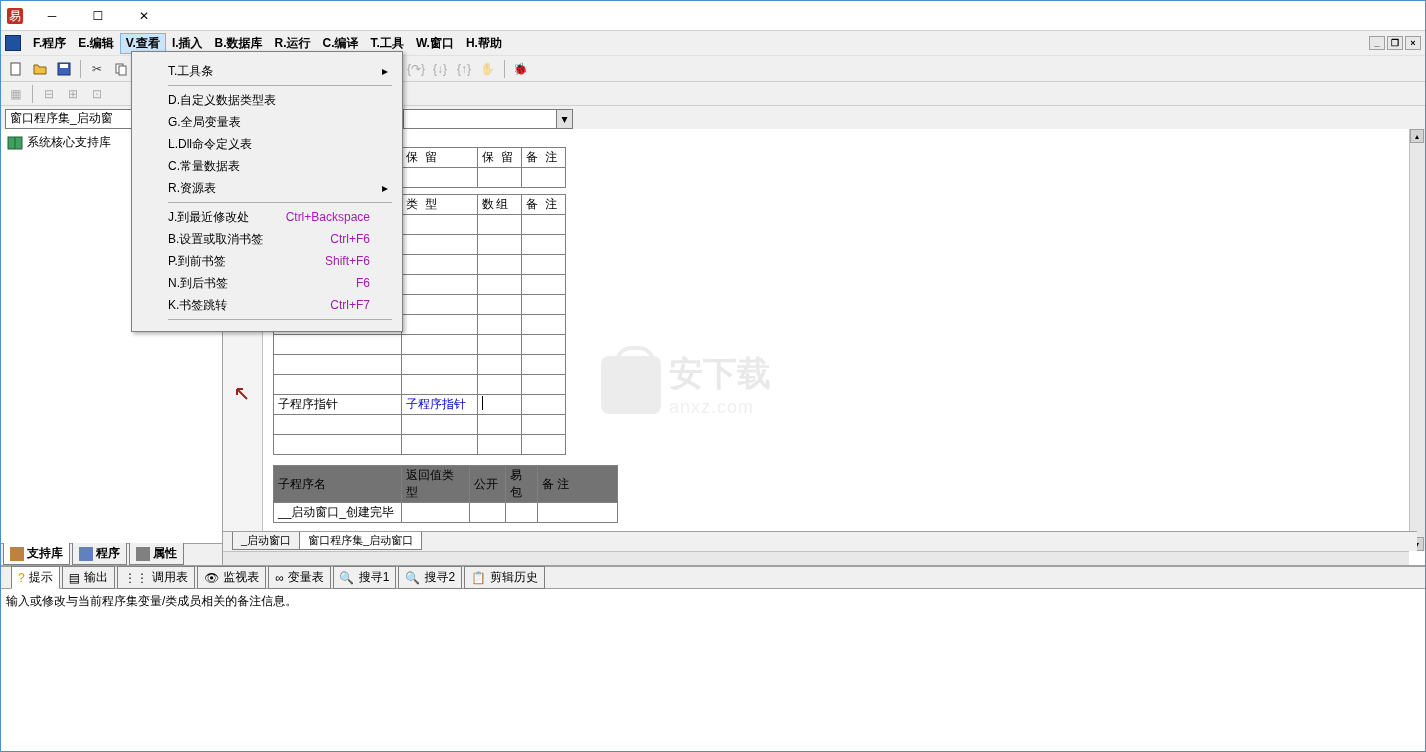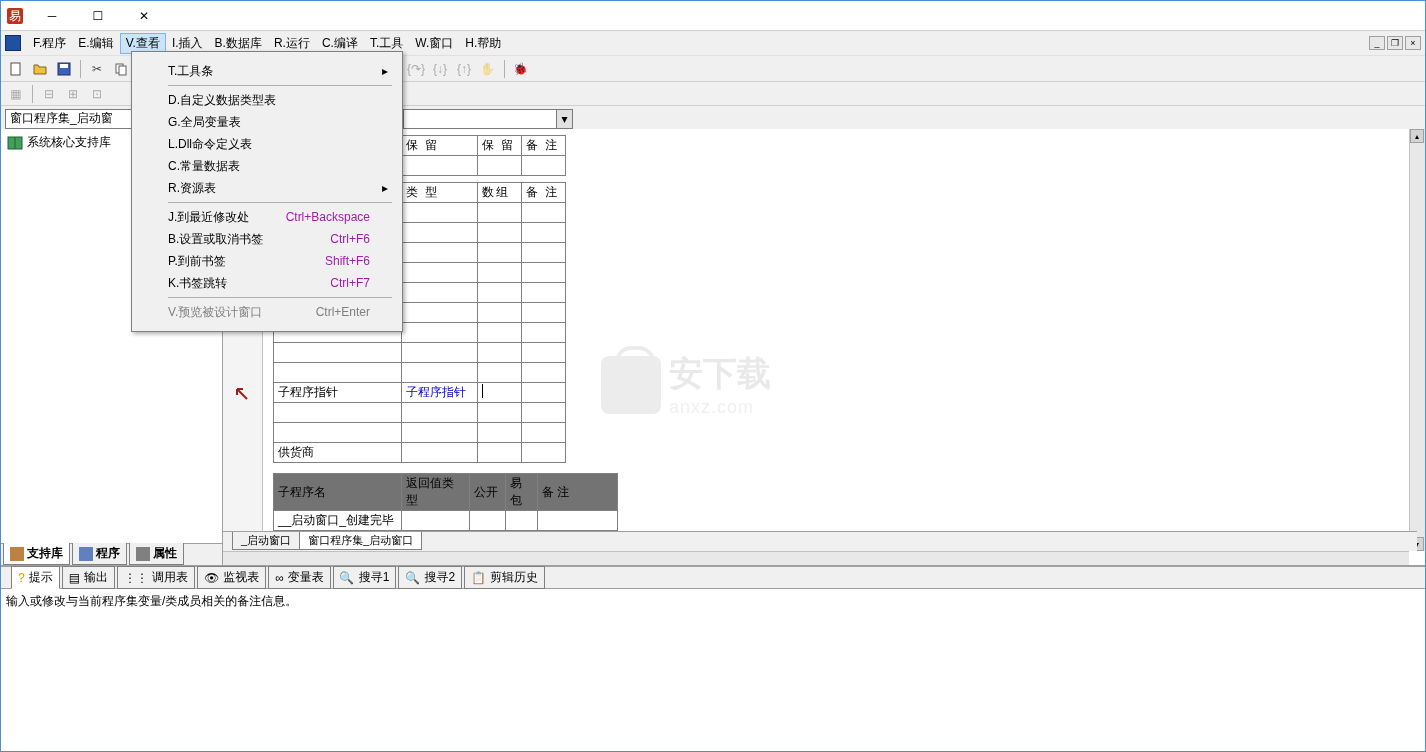--- a/index.html
+++ b/index.html
@@ -6,21 +6,21 @@
 body { background: #fff; width: 1426px; height: 752px; overflow: hidden; border: 1px solid #4a90d0; position: relative; }
 
 
 .titlebar { height: 30px; background: #fff; display: flex; align-items: center; padding: 0 6px; border-bottom: 1px solid #d0d0d0; }
 .titlebar .app-icon { width: 16px; height: 16px; margin-right: 6px; }
 .titlebar .title-text { color: #b04040; flex: 1; }
 .titlebar .win-controls { display: flex; }
 .titlebar .win-btn { width: 46px; height: 28px; display: flex; align-items: center; justify-content: center; color: #000; }
 
 
-.menubar { height: 22px; background: #f0f0f0; display: flex; align-items: center; padding: 12px 4px; border-bottom: 1px solid #e0e0e0; position: relative; }
+.menubar { height: 22px; background: #f0f0f0; display: flex; align-items: center; padding: 12px 4px; border-bottom: 1px solid #e0e0e0; position: relative; font-weight: bold; }
 .menubar .mdi-icon { width: 16px; height: 16px; margin-right: 6px; background:#2050a0; border:1px solid #103060; }
 .menubar .menu-item { padding: 2px 6px; cursor: default; }
 .menubar .menu-item.active { background: #cce4f7; border: 1px solid #7eb4ea; padding: 1px 5px; }
 .menubar .mdi-controls { margin-left: auto; display: flex; gap: 2px; }
 .menubar .mdi-btn { width: 16px; height: 14px; border:1px solid #a0a0a0; background:#e8e8e8; font-size:9px; display:flex; align-items:center; justify-content:center;}
 
 
 .toolbar-row { height: 26px; background: #f0f0f0; border-bottom: 1px solid #d0d0d0; display: flex; align-items: center; padding: 0 4px; gap: 2px; }
 .tb-btn { width: 22px; height: 22px; display: flex; align-items: center; justify-content: center; border: 1px solid transparent; color:#404040; }
 .tb-sep { width: 1px; height: 18px; background: #b0b0b0; margin: 0 3px; }
@@ -41,21 +41,21 @@
 .left-tabs { height:22px; border-top:1px solid #a0a0a0; display:flex; align-items:flex-end; padding:0 2px; gap:2px; background:#f0f0f0;}
 .left-tab { border:1px solid #808080; border-top:none; padding:2px 6px; background:#f0f0f0; display:flex; align-items:center; gap:3px; font-size:11px;font-weight:bold;}
 .left-tab.active { background:#fff; }
 
 .editor-panel { flex:1; position:relative; background:#fff; overflow:hidden;}
 .editor-inner { position:absolute; top:0; left:0; right:16px; bottom:32px; overflow:auto;}
 .gutter { position:absolute; top:0; left:0; bottom:32px; width:40px; border-right:1px solid #c0c0c0; background:#f4f4f4;}
 .marker { position:absolute; left:12px; top:258px; width:16px; height:16px; }
 
 
-.code-area { margin-left: 50px; margin-top: 6px; }
+.code-area { margin-left: 50px; margin-top: 18px; }
 table.codetbl { border-collapse: collapse; }
 table.codetbl td { border: 1px solid #808080; height: 20px; padding: 1px 4px; font-size: 12px; }
 table.codetbl .hdr { letter-spacing: 2px; }
 .blue { color: #0000cc; }
 
 
 .editor-tabs { position:absolute; bottom:14px; left:0; right:8px; height:20px; display:flex; align-items:flex-start; background:#f0f0f0; border-top:1px solid #a0a0a0;}
 .ed-tab { border:1px solid #808080; border-top:none; padding:1px 8px; margin-left:-1px; background:#f0f0f0; font-size:11px;}
 .ed-tab.active { background:#fff; }
 .ed-scroll-h { position:absolute; bottom:0; left:0; right:16px; height:14px; background:#e8e8e8; border-top:1px solid #c0c0c0;}
@@ -313,26 +313,20 @@
                 <td></td>
                 <td></td>
                 <td></td>
               </tr>
           <tr>
                 <td></td>
                 <td></td>
                 <td></td>
                 <td></td>
               </tr>
-          <tr>
-                <td>供货商</td>
-                <td></td>
-                <td></td>
-                <td></td>
-              </tr>
         </tbody>
           </table>
         <div style="height:10px"></div>
 
         <table class="codetbl">
           <tbody>
               <tr style="background:#737373">
             <td style="width:128px">子程序名</td>
             <td style="width:68px">返回值类型</td>
             <td style="width:36px">公开</td>
@@ -436,28 +430,28 @@
     </div>
     <div class="dd-item">
       <span>B.设置或取消书签</span>
       <span class="shortcut">Ctrl+F6</span>
     </div>
     <div class="dd-item">
       <span>P.到前书签</span>
       <span class="shortcut">Shift+F6</span>
     </div>
     <div class="dd-item">
+      <span>N.到后书签</span>
+      <span class="shortcut">F6</span>
+    </div>
+    <div class="dd-item">
       <span>K.书签跳转</span>
       <span class="shortcut">Ctrl+F7</span>
     </div>
     <div class="dd-sep"></div>
-    <div class="dd-item disabled">
-      <span>V.预览被设计窗口</span>
-      <span class="shortcut">Ctrl+Enter</span>
-    </div>
   </div>
 
 <div class="watermark">
   <div class="bag"></div>
   <div>
     <div class="txt1">安下载</div>
     <div class="txt2">anxz.com</div>
   </div>
 </div>
 

